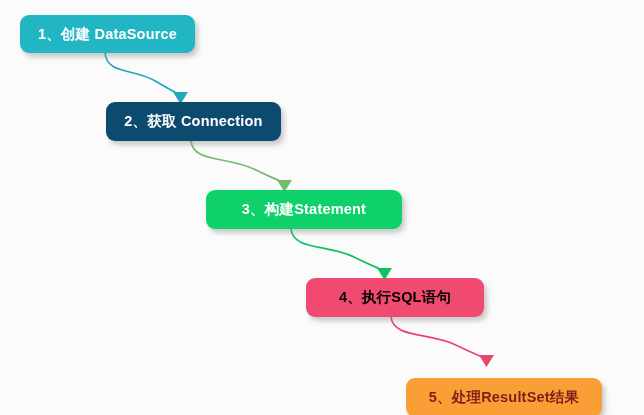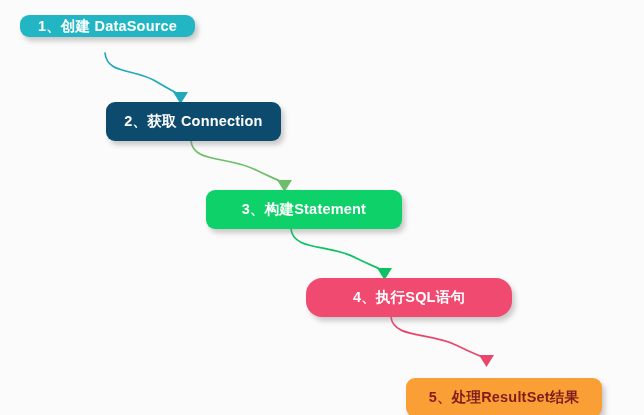--- a/index.html
+++ b/index.html
@@ -58,33 +58,33 @@
       <path d="M 105,53 C 107,75 135,68 157,82 C 175,93 180,93 180,98" fill="none" stroke="#22a8bb" stroke-width="1.7" stroke-linecap="round"></path>
       <polygon points="173,92 188,92 180.5,104" fill="#22a8bb"></polygon>
       <path d="M 191,141 C 193,163 228,156 256,170 C 278,181 284,181 284,186" fill="none" stroke="#6dbd6a" stroke-width="1.7" stroke-linecap="round"></path>
       <polygon points="277,180 292,180 284.5,192" fill="#6dbd6a"></polygon>
       <path d="M 291,229 C 293,251 330,244 356,258 C 378,269 384,269 384,274" fill="none" stroke="#0ec264" stroke-width="1.7" stroke-linecap="round"></path>
       <polygon points="377,268 392,268 384.5,280" fill="#0ec264"></polygon>
       <path d="M 391,317 C 393,339 432,332 458,346 C 480,357 486,357 486,361" fill="none" stroke="#e8476b" stroke-width="1.7" stroke-linecap="round"></path>
       <polygon points="479,355 494,355 486.5,367" fill="#e8476b"></polygon>
     </svg>
 
-  <div class="node" style="left: 20px; top: 15px; width: 175px; height: 22px; background: rgb(34, 182, 196); color: rgb(255, 255, 255);">
+  <div class="node" style="left: 20px; top: 15px; width: 175px; height: 38px; background: rgb(34, 182, 196); color: rgb(255, 255, 255);">
     <span class="node-label">1、创建 DataSource</span>
   </div>
 
   <div class="node" style="left: 106px; top: 102px; width: 175px; height: 39px; background: #0c4a6e; color: rgb(255, 255, 255);">
     <span class="node-label">2、获取 Connection</span>
   </div>
 
   <div class="node" style="left: 206px; top: 190px; width: 196px; height: 39px; background: rgb(14, 209, 106); color: rgb(255, 255, 255);">
     <span class="node-label">3、构建Statement</span>
   </div>
 
-  <div class="node" style="left: 306px; top: 278px; width: 206px; height: 39px; background: rgb(240, 74, 112); color: #ffffff; border-radius: 16px;">
+  <div class="node" style="left: 306px; top: 278px; width: 178px; height: 39px; background: rgb(240, 74, 112); color: #000000;">
     <span class="node-label">4、执行SQL语句</span>
   </div>
 
   <div class="node" style="left: 406px; top: 365px; width: 196px; height: 39px; background: rgb(250, 159, 54); color: #7f1d1d; margin-top: 13px;">
     <span class="node-label">5、处理ResultSet结果</span>
   </div>
 
 </div>
 
 </body></html>

